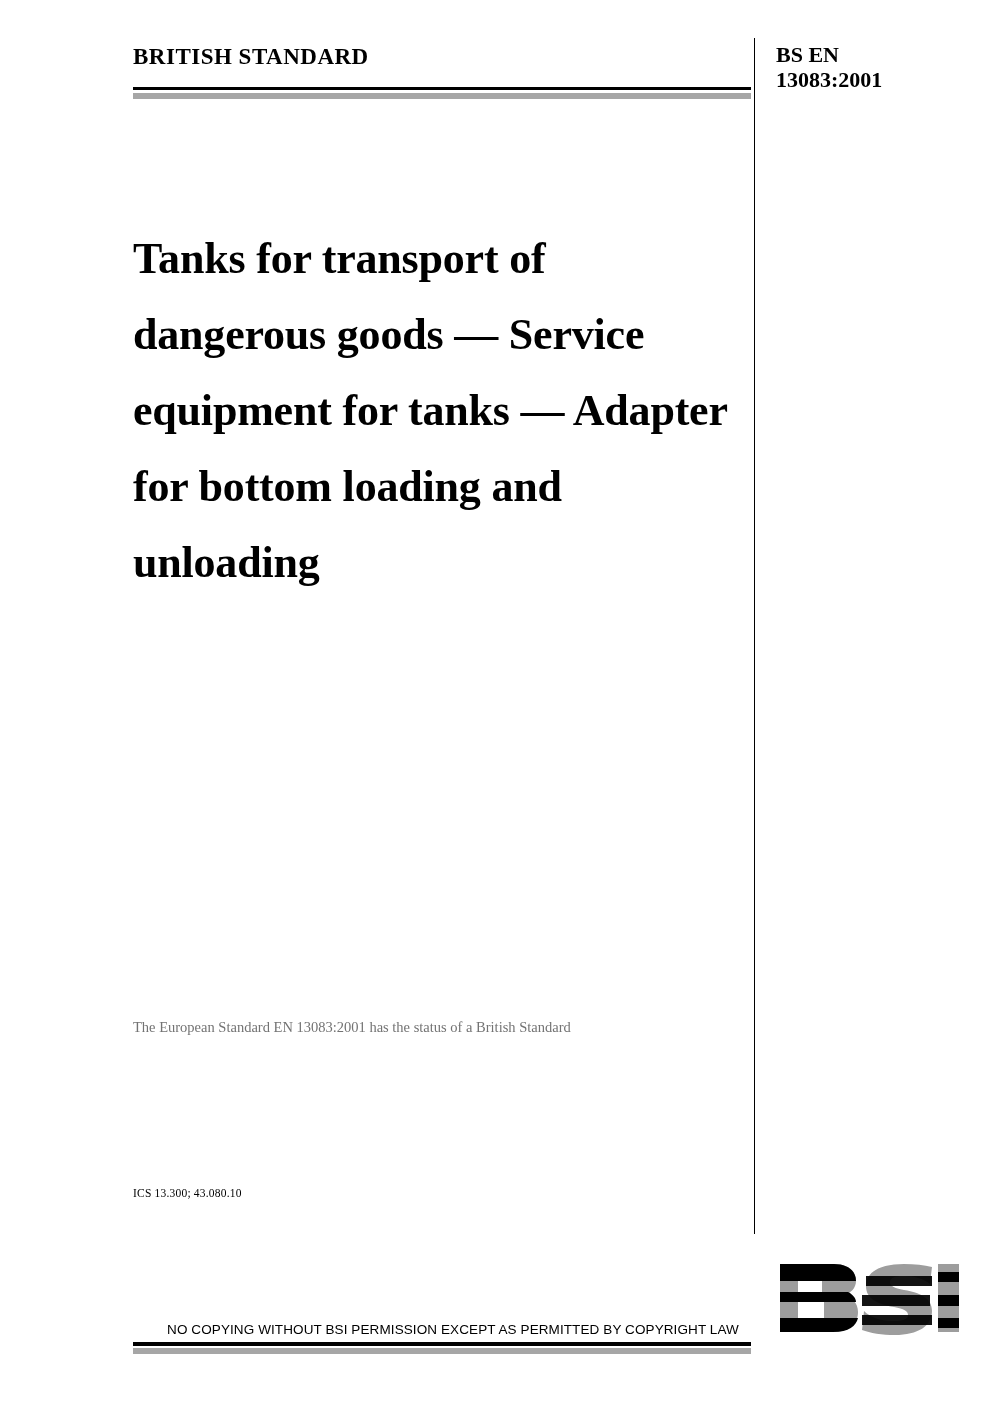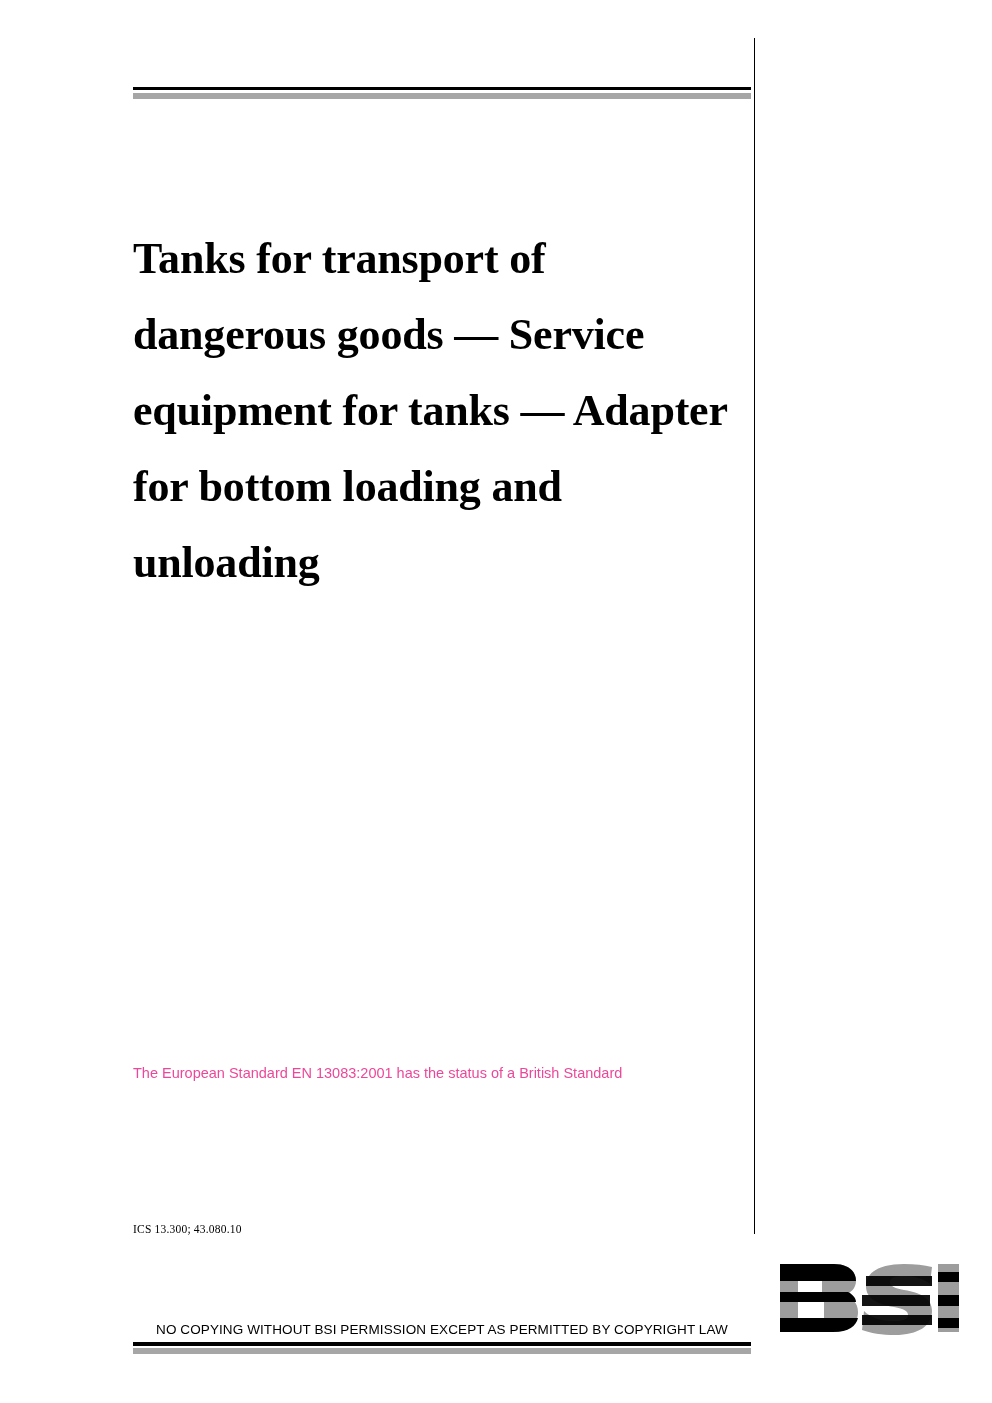--- a/index.html
+++ b/index.html
@@ -93,43 +93,41 @@
     letter-spacing: -0.2px;
     color: #000;
   }
 
   
   .status-note {
     position: absolute;
     left: 133px;
     top: 1018px;
     width: 560px;
-    font-family: Liberation Sans, sans-serif;
+    font-family: Liberation Serif, serif;
     font-size: 14.5px;
     line-height: 19px;
-    color: #ec4899;
-    margin-top: 46px;
+    color: #737373;
   }
 
   
   .ics {
     position: absolute;
     left: 133px;
     top: 1187px;
     font-family: "Liberation Serif", serif;
     font-size: 11.5px;
     letter-spacing: 0.2px;
     color: #000;
-    margin-top: 36px;
   }
 
   
   .footer-text {
     position: absolute;
-    left: 133px;
+    left: 144px;
     top: 1322px;
     width: 618px;
     text-align: center;
     font-family: "Liberation Sans", sans-serif;
     font-size: 13.5px;
     letter-spacing: 0.1px;
     color: #000;
   }
   .footer-rule-black {
     position: absolute;
@@ -156,20 +154,25 @@
     width: 182px;
     height: 78px;
   }
   .bsi-logo svg { display: block; }
 </style>
 </head>
 <body>
 
 <div class="page">
 
+  <div class="header">
+    <div class="header-left">BRITISH STANDARD</div>
+    <div class="header-right" style="white-space: pre-line;">BS EN
+13083:2001</div>
+  </div>
 
   <div class="rule-black"></div>
   <div class="rule-grey"></div>
 
   <div class="v-divider"></div>
 
   <h1 class="title">Tanks for transport of dangerous goods — Service equipment for tanks — Adapter for bottom loading and unloading</h1>
 
   <div class="status-note">The European Standard EN 13083:2001 has the status of a British Standard</div>
 

